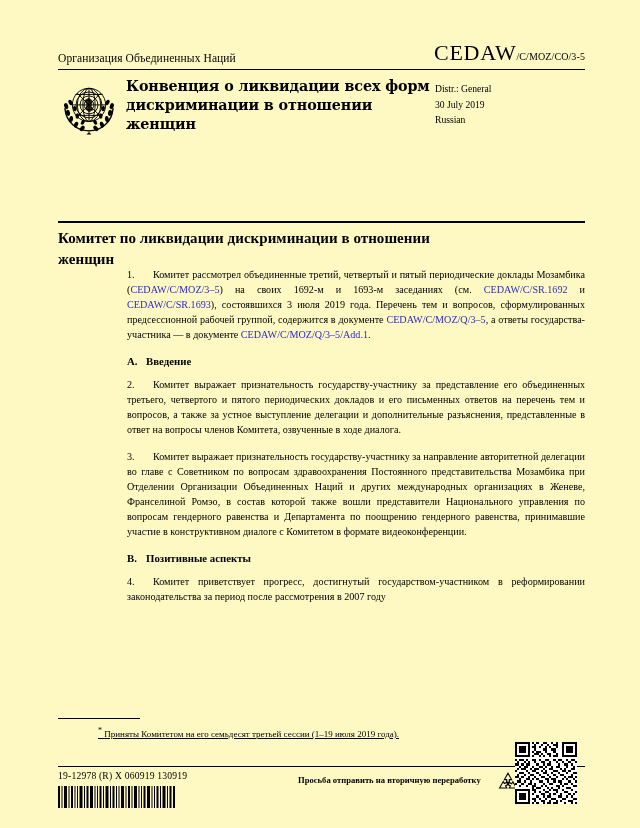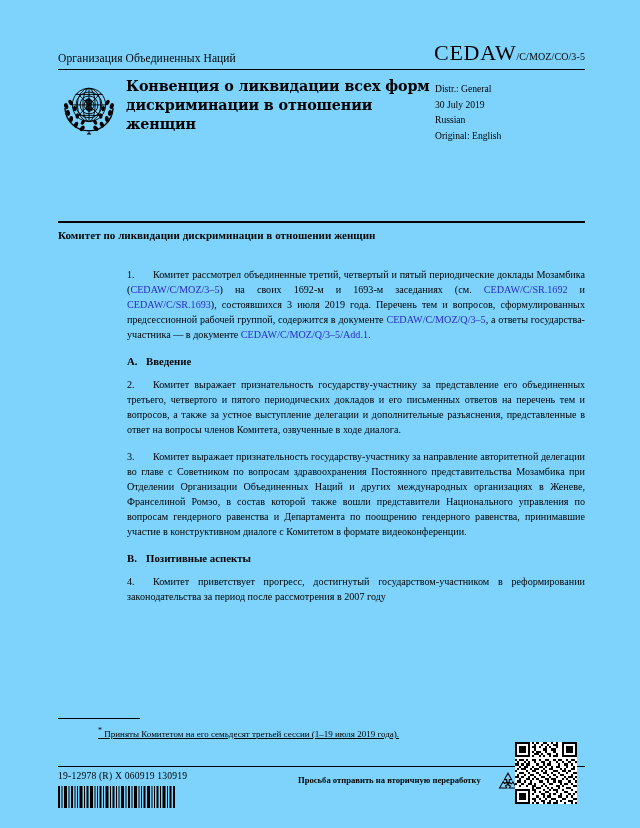--- a/index.html
+++ b/index.html
@@ -14,21 +14,21 @@
     font-family: "Liberation Serif", "DejaVu Serif", serif;
     color: #000000;
     overflow: hidden;
   }
 
   .page {
     position: absolute;
     left: 0; top: 0;
     width: 640px;
     height: 828px;
-    background: #7dd3fc;
+    background: #fef9c3;
   }
 
   
   .masthead {
     position: absolute;
     left: 58px;
     top: 40px;
     width: 527px;
   }
   .org-row {
@@ -96,21 +96,21 @@
     border-top: 2.6px solid #000;
   }
 
   
   .committee {
     position: absolute;
     left: 58px;
     top: 228px;
     width: 420px;
     font-weight: bold;
-    font-size: 11px;
+    font-size: 15px;
     line-height: 1.42;
     letter-spacing: 0.05px;
   }
 
   
   .body-col {
     position: absolute;
     left: 127px;
     top: 268px;
     width: 458px;
@@ -292,21 +292,20 @@
           </g>
         </svg>
       </div>
 
       <div class="conv-title">Конвенция о ликвидации всех форм дискриминации в отношении женщин</div>
 
       <div class="distr">
         <div>Distr.: General</div>
         <div>30 July 2019</div>
         <div>Russian</div>
-        <div>Original: English</div>
       </div>
 
     </div>
   </div>
 
   <div class="rule-thick"></div>
 
   <div class="committee">Комитет по ликвидации дискриминации в отношении женщин</div>
 
   <div class="body-col">

